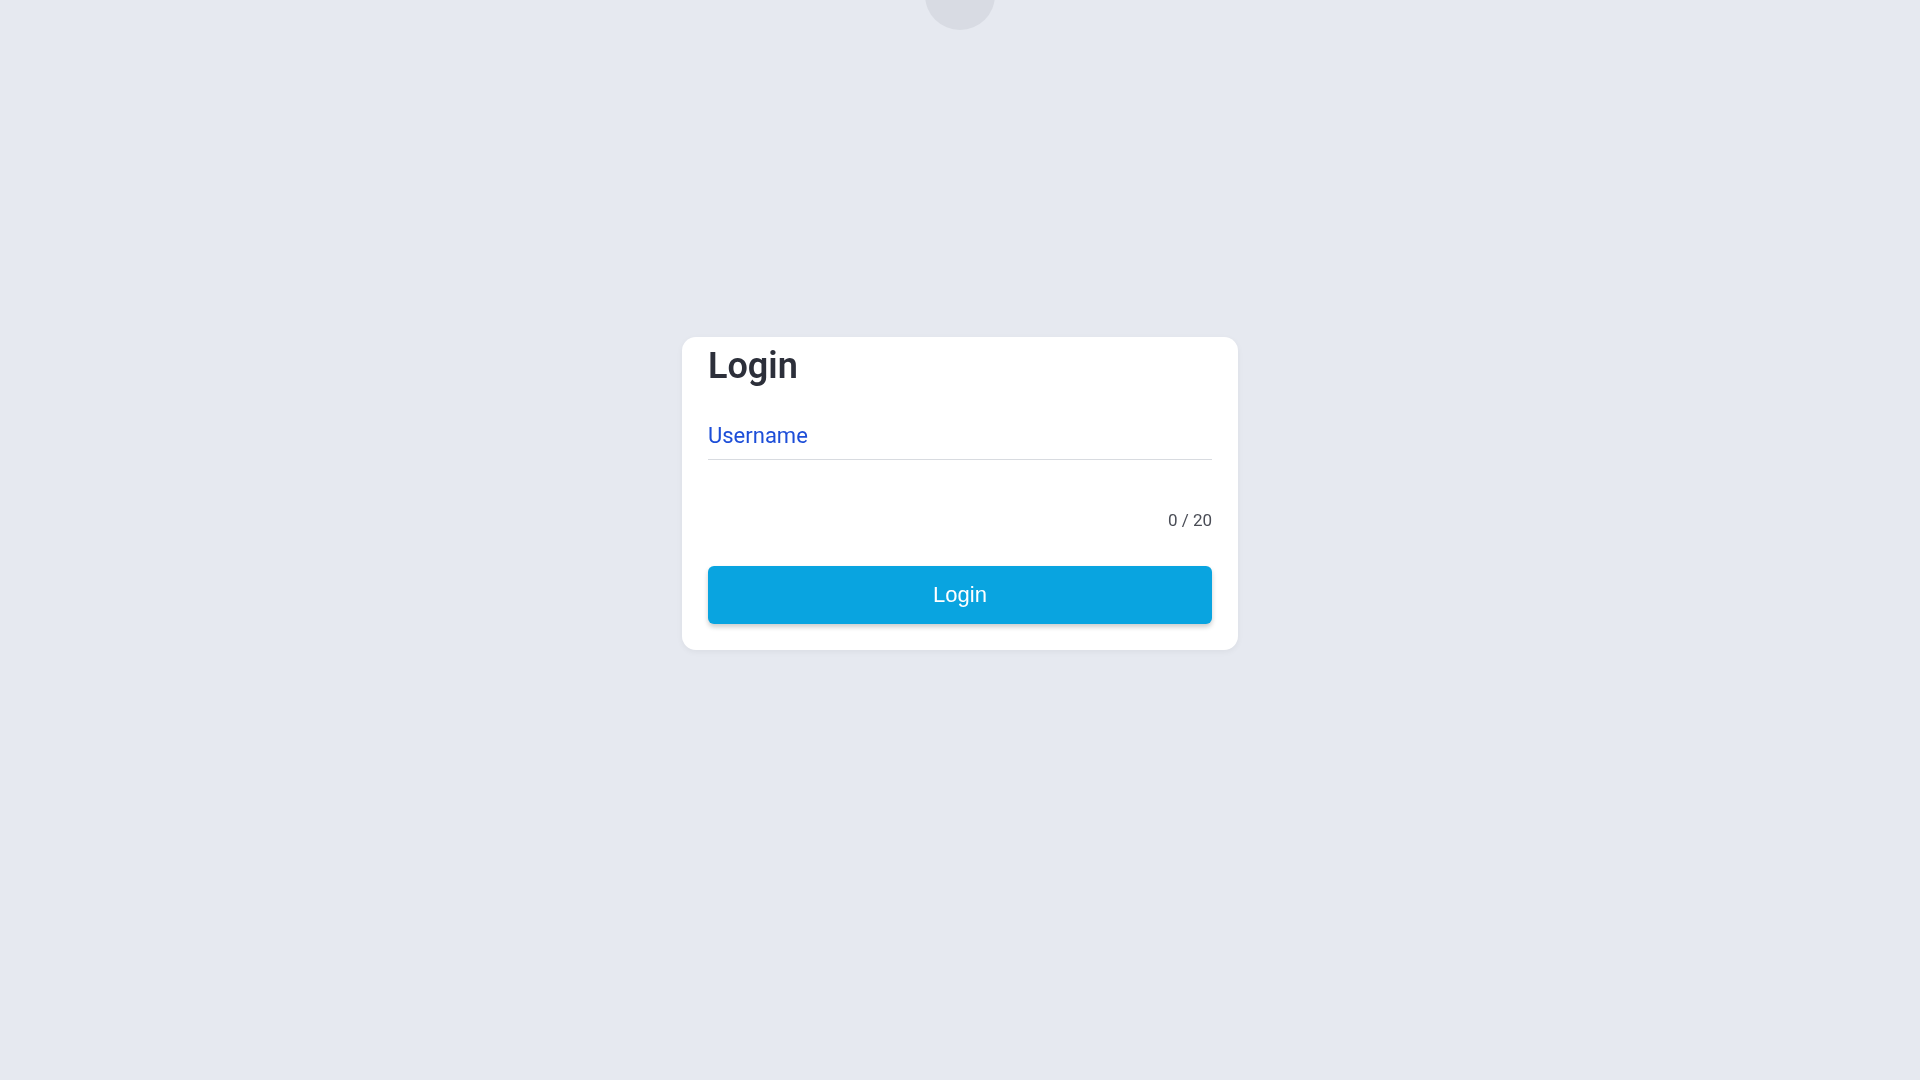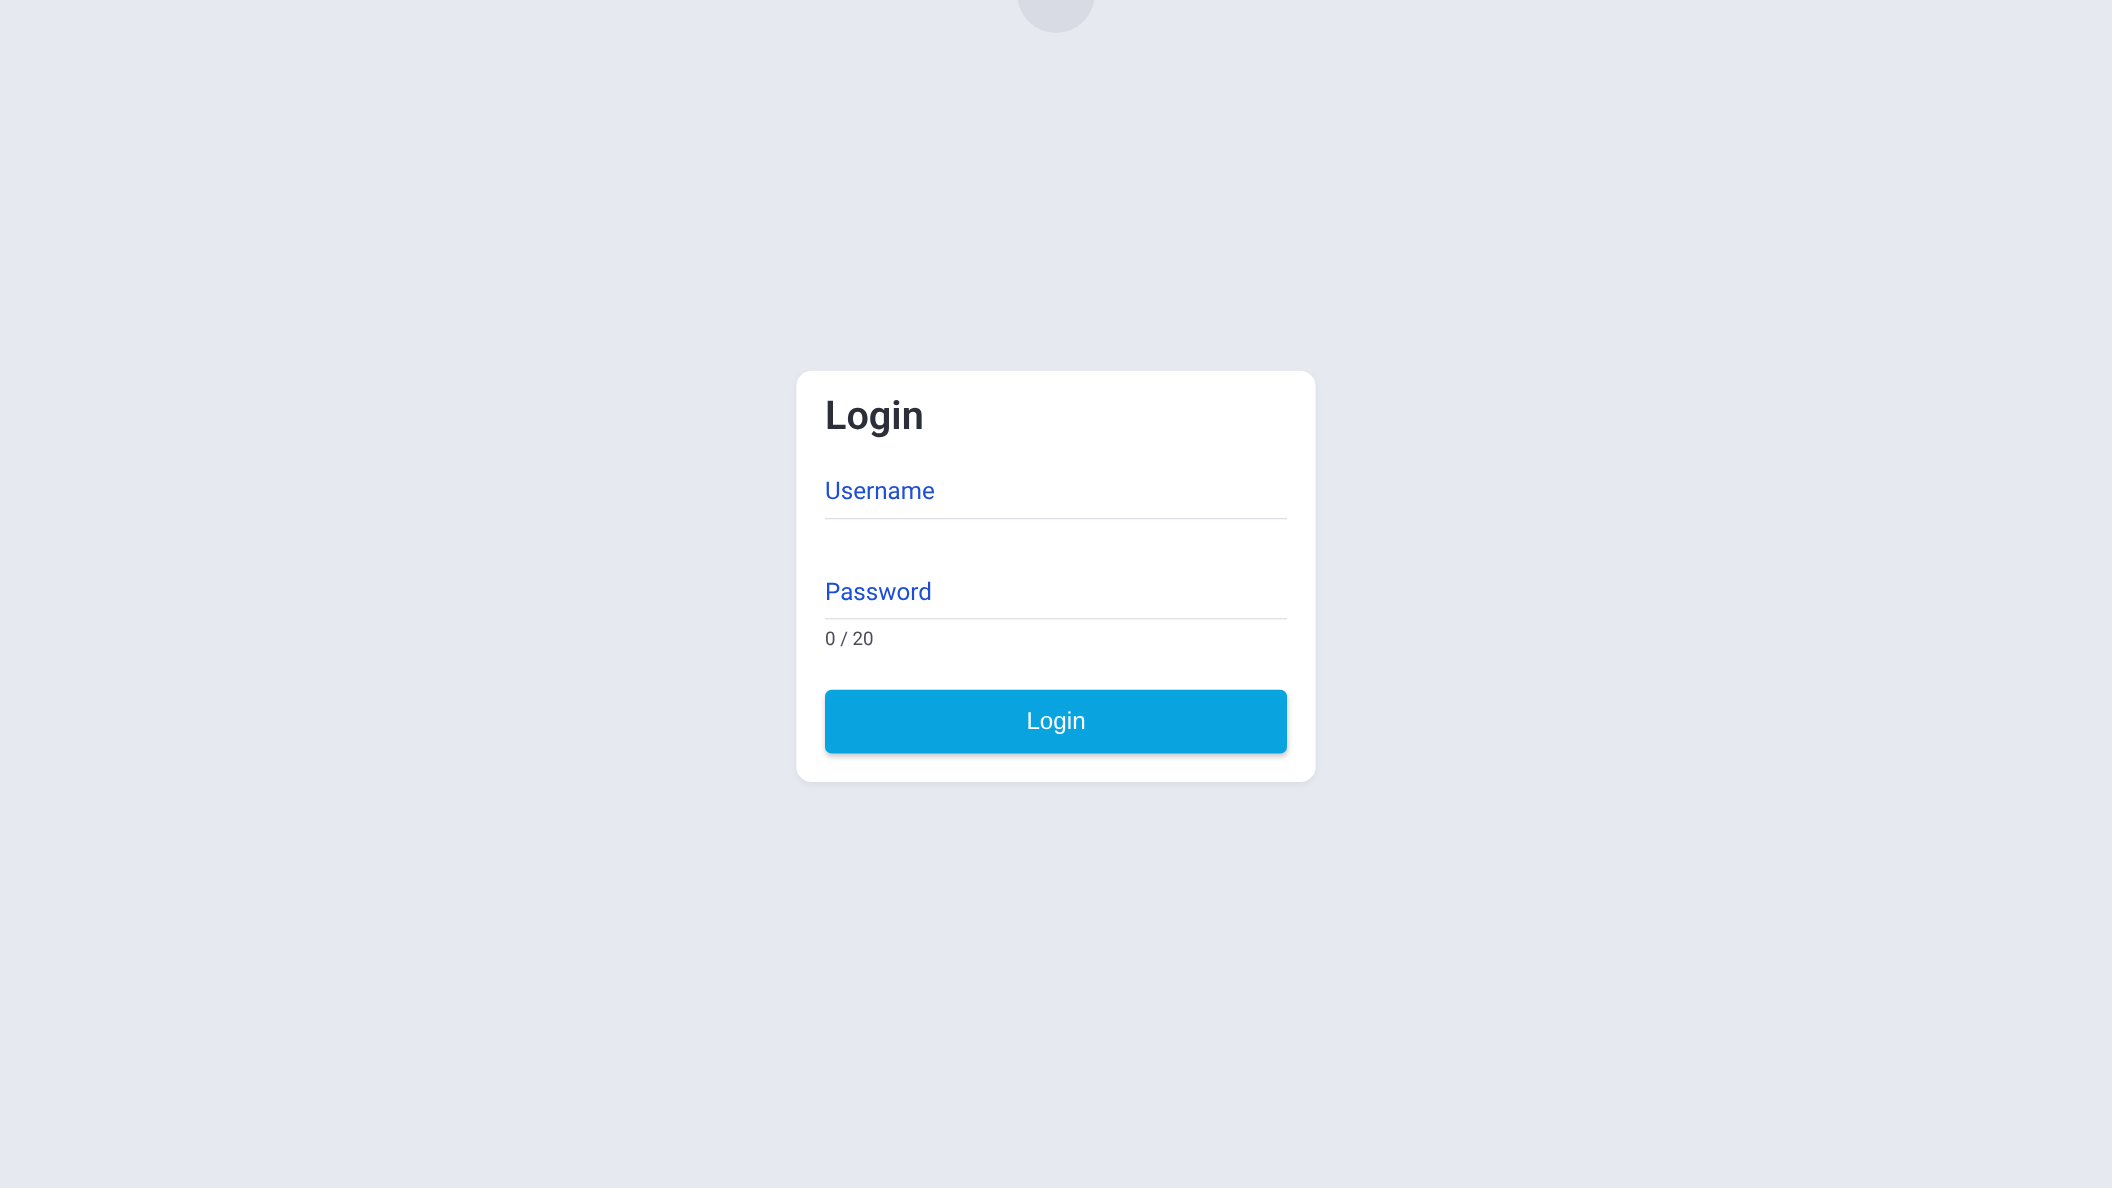--- a/index.html
+++ b/index.html
@@ -26,24 +26,24 @@
       height: 70px;
       background-color: #d8dbe3;
       border-radius: 50%;
     }
     
     .login-card {
       position: absolute;
       top: 337px;
       left: 50%;
       transform: translateX(-50%);
-      width: 472px;
+      width: 556px;
       background-color: #ffffff;
       border-radius: 14px;
-      padding: 20px 26px 26px 26px;
+      padding: 8px 26px 26px 26px;
       box-shadow: 0 2px 6px rgba(0, 0, 0, 0.05);
     }
     
     .login-title {
       font-size: 36px;
       font-weight: 600;
       color: #2c2f3a;
       margin-bottom: 32px;
     }
     
@@ -70,21 +70,21 @@
     .input-label {
       position: absolute;
       left: 0;
       top: 4px;
       font-size: 22px;
       color: #1d4ed8;
       pointer-events: none;
     }
     
     .char-counter {
-      text-align: left;
+      text-align: right;
       font-size: 17px;
       color: #4a4d56;
       margin-top: 8px;
       margin-bottom: 36px;
     }
     
     .login-button {
       width: 100%;
       background-color: #09a4e0;
       color: #ffffff;
@@ -103,21 +103,17 @@
 <div class="top-circle"></div>
 
 <div class="login-card">
   <h1 class="login-title">Login</h1>
   
   <div class="input-group">
     <input type="text" class="input-field" style="">
     <label class="input-label">Username</label>
   </div>
   
-  <div class="input-group password-group">
-    <input type="password" class="input-field" style="">
-    <label class="input-label">Password</label>
-  </div>
   
   <div class="char-counter">0 / 20</div>
   
   <button class="login-button">Login</button>
 </div>
 
 </body></html>

